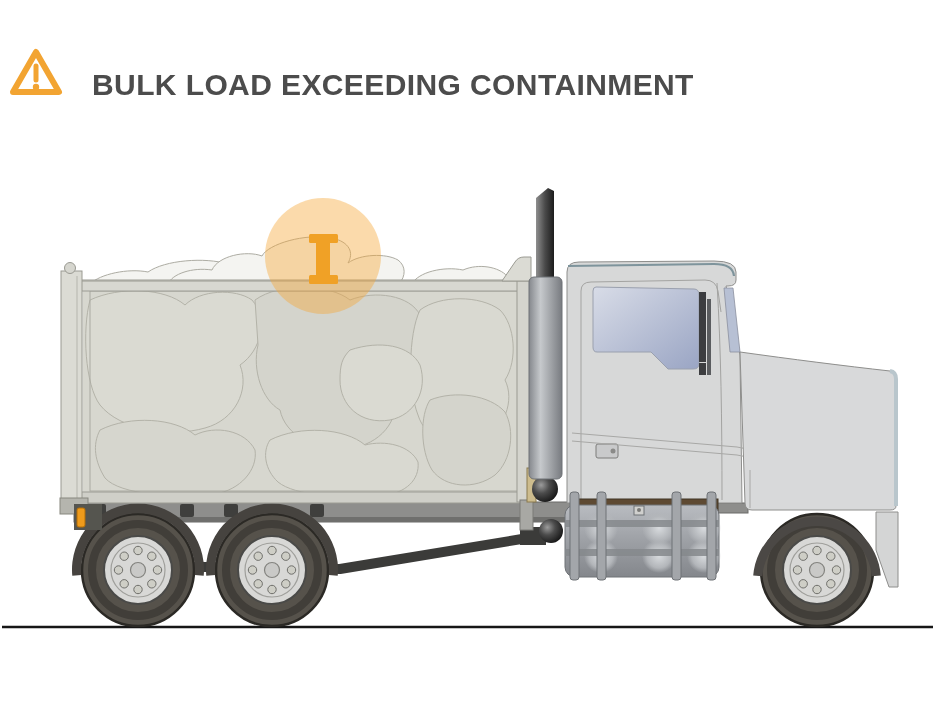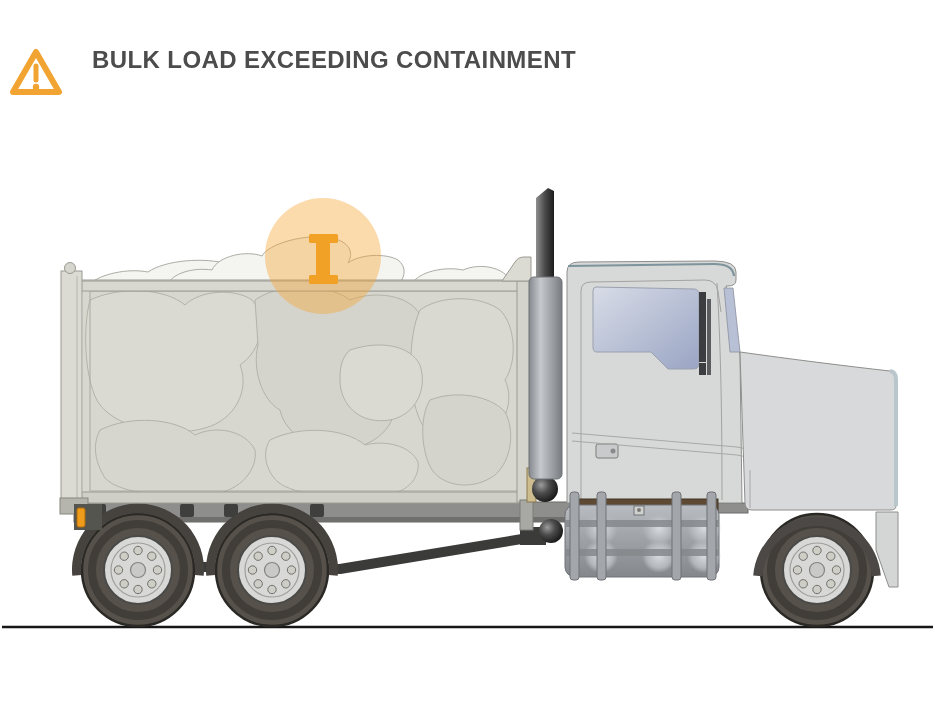--- a/index.html
+++ b/index.html
@@ -2,22 +2,22 @@
 <html><head>
 <meta charset="utf-8">
 <style>
   html,body{margin:0;padding:0;}
   body{
     width:935px;height:711px;position:relative;background:#ffffff;
     font-family:"Liberation Sans",sans-serif;overflow:hidden;
   }
   .warn-icon{position:absolute;left:8px;top:47px;}
   .page-title{
-    position:absolute;left:92px;top:46px;
-    font-size:24px;font-weight:bold;color:#4c4c4c;letter-spacing:.4px;
+    position:absolute;left:92px;top:68px;
+    font-size:30px;font-weight:bold;color:#4c4c4c;letter-spacing:.4px;
     white-space:nowrap;
   }
   .scene{position:absolute;left:0;top:0;}
 </style>
 </head>
 <body>
 
 <svg class="warn-icon" width="56" height="52" viewBox="0 0 56 52">
   <polygon points="28,5 51,45 5,45" fill="none" stroke-width="6" stroke-linejoin="round" stroke="#F2A432"></polygon>
   <line x1="28" y1="19" x2="28" y2="33" stroke-width="5" stroke-linecap="round" stroke="#F2A432"></line>

